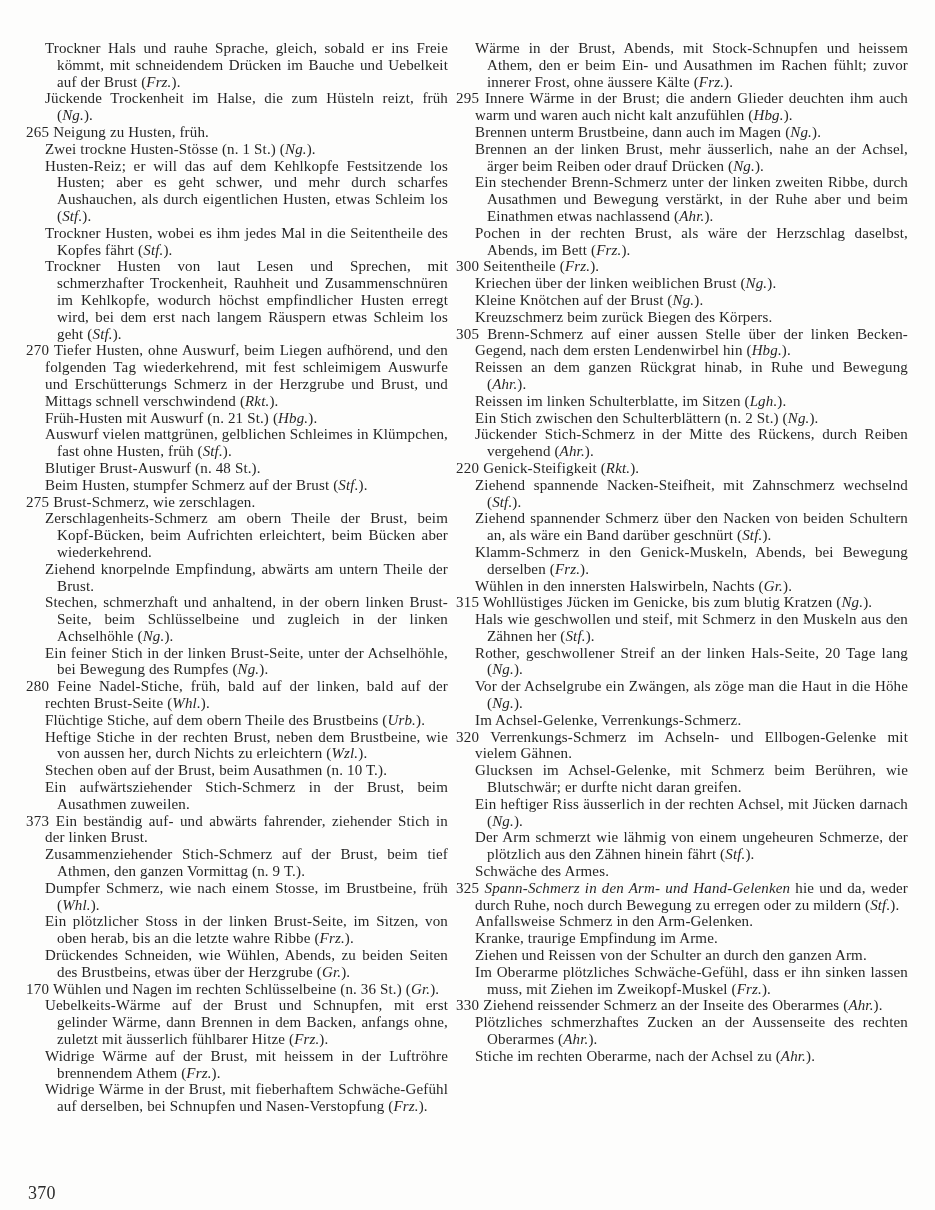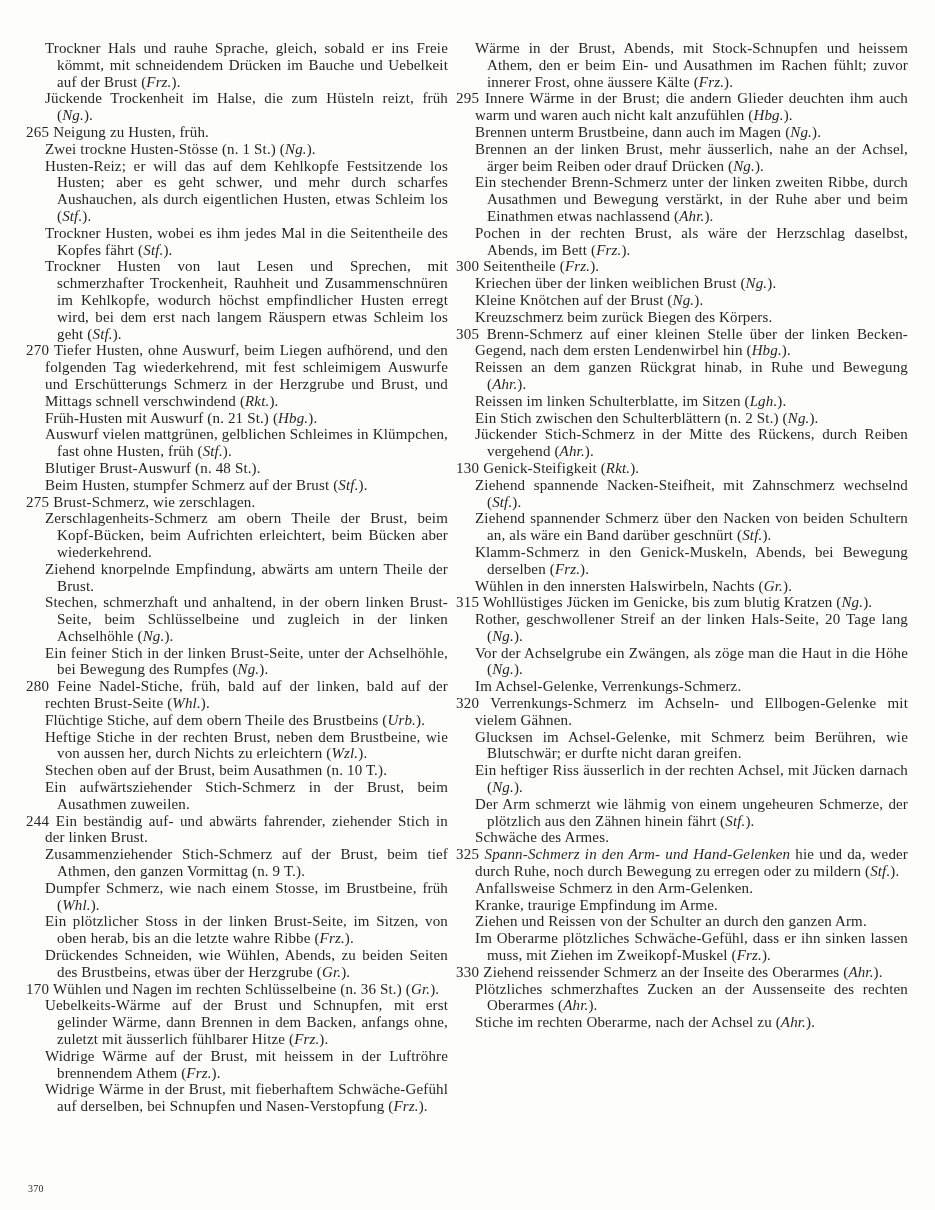--- a/index.html
+++ b/index.html
@@ -31,21 +31,21 @@
   p.entry { margin: 0; }
   
   p.plain    { padding-left: 31px; text-indent: -12px; }
   
   p.numbered { padding-left: 19px; text-indent: -19px; }
   p.numbered .num { letter-spacing: 0.3px; }
   em { font-style: italic; }
   .page-number {
     position: absolute;
     left: 28px; top: 1183px;
-    font-size: 10px;
+    font-size: 18px;
     letter-spacing: 0.3px;
     color: #2b2b2b;
   }
 </style>
 </head>
 <body>
 
 <div class="page">
   <div class="columns">
     <div class="col col-left">
@@ -64,52 +64,53 @@
         <p class="entry numbered"><span class="num">275</span> <span>Brust-Schmerz, wie zerschlagen.</span></p>
         <p class="entry plain"><span>Zerschlagenheits-Schmerz am obern Theile der Brust, beim Kopf-Bücken, beim Aufrichten erleichtert, beim Bücken aber wiederkehrend.</span></p>
         <p class="entry plain"><span>Ziehend knorpelnde Empfindung, abwärts am untern Theile der Brust.</span></p>
         <p class="entry plain"><span>Stechen, schmerzhaft und anhaltend, in der obern linken Brust-Seite, beim Schlüsselbeine und zugleich in der linken Achselhöhle (</span><em>Ng.</em><span>).</span></p>
         <p class="entry plain"><span>Ein feiner Stich in der linken Brust-Seite, unter der Achselhöhle, bei Bewegung des Rumpfes (</span><em>Ng.</em><span>).</span></p>
         <p class="entry numbered"><span class="num">280</span> <span>Feine Nadel-Stiche, früh, bald auf der linken, bald auf der rechten Brust-Seite (</span><em>Whl.</em><span>).</span></p>
         <p class="entry plain"><span>Flüchtige Stiche, auf dem obern Theile des Brustbeins (</span><em>Urb.</em><span>).</span></p>
         <p class="entry plain"><span>Heftige Stiche in der rechten Brust, neben dem Brustbeine, wie von aussen her, durch Nichts zu erleichtern (</span><em>Wzl.</em><span>).</span></p>
         <p class="entry plain"><span>Stechen oben auf der Brust, beim Ausathmen (n. 10 T.).</span></p>
         <p class="entry plain"><span>Ein aufwärtsziehender Stich-Schmerz in der Brust, beim Ausathmen zuweilen.</span></p>
-        <p class="entry numbered"><span class="num">244</span> <span>Ein beständig auf- und abwärts fahrender, ziehender Stich in der linken Brust.</span></p>
+        <p class="entry numbered"><span class="num">373</span> <span>Ein beständig auf- und abwärts fahrender, ziehender Stich in der linken Brust.</span></p>
         <p class="entry plain"><span>Zusammenziehender Stich-Schmerz auf der Brust, beim tief Athmen, den ganzen Vormittag (n. 9 T.).</span></p>
         <p class="entry plain"><span>Dumpfer Schmerz, wie nach einem Stosse, im Brustbeine, früh (</span><em>Whl.</em><span>).</span></p>
         <p class="entry plain"><span>Ein plötzlicher Stoss in der linken Brust-Seite, im Sitzen, von oben herab, bis an die letzte wahre Ribbe (</span><em>Frz.</em><span>).</span></p>
         <p class="entry plain"><span>Drückendes Schneiden, wie Wühlen, Abends, zu beiden Seiten des Brustbeins, etwas über der Herzgrube (</span><em>Gr.</em><span>).</span></p>
         <p class="entry numbered"><span class="num">170</span> <span>Wühlen und Nagen im rechten Schlüsselbeine (n. 36 St.) (</span><em>Gr.</em><span>).</span></p>
         <p class="entry plain"><span>Uebelkeits-Wärme auf der Brust und Schnupfen, mit erst gelinder Wärme, dann Brennen in dem Backen, anfangs ohne, zuletzt mit äusserlich fühlbarer Hitze (</span><em>Frz.</em><span>).</span></p>
         <p class="entry plain"><span>Widrige Wärme auf der Brust, mit heissem in der Luftröhre brennendem Athem (</span><em>Frz.</em><span>).</span></p>
         <p class="entry plain"><span>Widrige Wärme in der Brust, mit fieberhaftem Schwäche-Gefühl auf derselben, bei Schnupfen und Nasen-Verstopfung (</span><em>Frz.</em><span>).</span></p>
       </div>
     <div class="col col-right">
         <p class="entry plain"><span>Wärme in der Brust, Abends, mit Stock-Schnupfen und heissem Athem, den er beim Ein- und Ausathmen im Rachen fühlt; zuvor innerer Frost, ohne äussere Kälte (</span><em>Frz.</em><span>).</span></p>
         <p class="entry numbered"><span class="num">295</span> <span>Innere Wärme in der Brust; die andern Glieder deuchten ihm auch warm und waren auch nicht kalt anzufühlen (</span><em>Hbg.</em><span>).</span></p>
         <p class="entry plain"><span>Brennen unterm Brustbeine, dann auch im Magen (</span><em>Ng.</em><span>).</span></p>
         <p class="entry plain"><span>Brennen an der linken Brust, mehr äusserlich, nahe an der Achsel, ärger beim Reiben oder drauf Drücken (</span><em>Ng.</em><span>).</span></p>
         <p class="entry plain"><span>Ein stechender Brenn-Schmerz unter der linken zweiten Ribbe, durch Ausathmen und Bewegung verstärkt, in der Ruhe aber und beim Einathmen etwas nachlassend (</span><em>Ahr.</em><span>).</span></p>
         <p class="entry plain"><span>Pochen in der rechten Brust, als wäre der Herzschlag daselbst, Abends, im Bett (</span><em>Frz.</em><span>).</span></p>
         <p class="entry numbered"><span class="num">300</span> <span>Seitentheile (</span><em>Frz.</em><span>).</span></p>
         <p class="entry plain"><span>Kriechen über der linken weiblichen Brust (</span><em>Ng.</em><span>).</span></p>
         <p class="entry plain"><span>Kleine Knötchen auf der Brust (</span><em>Ng.</em><span>).</span></p>
         <p class="entry plain"><span>Kreuzschmerz beim zurück Biegen des Körpers.</span></p>
-        <p class="entry numbered"><span class="num">305</span> <span>Brenn-Schmerz auf einer kleinen Stelle über der linken Becken-Gegend, nach dem ersten Lendenwirbel hin (</span><em>Hbg.</em><span>).</span></p>
+        <p class="entry numbered"><span class="num">305</span> <span>Brenn-Schmerz auf einer aussen Stelle über der linken Becken-Gegend, nach dem ersten Lendenwirbel hin (</span><em>Hbg.</em><span>).</span></p>
         <p class="entry plain"><span>Reissen an dem ganzen Rückgrat hinab, in Ruhe und Bewegung (</span><em>Ahr.</em><span>).</span></p>
         <p class="entry plain"><span>Reissen im linken Schulterblatte, im Sitzen (</span><em>Lgh.</em><span>).</span></p>
         <p class="entry plain"><span>Ein Stich zwischen den Schulterblättern (n. 2 St.) (</span><em>Ng.</em><span>).</span></p>
         <p class="entry plain"><span>Jückender Stich-Schmerz in der Mitte des Rückens, durch Reiben vergehend (</span><em>Ahr.</em><span>).</span></p>
-        <p class="entry numbered"><span class="num">130</span> <span>Genick-Steifigkeit (</span><em>Rkt.</em><span>).</span></p>
+        <p class="entry numbered"><span class="num">220</span> <span>Genick-Steifigkeit (</span><em>Rkt.</em><span>).</span></p>
         <p class="entry plain"><span>Ziehend spannende Nacken-Steifheit, mit Zahnschmerz wechselnd (</span><em>Stf.</em><span>).</span></p>
         <p class="entry plain"><span>Ziehend spannender Schmerz über den Nacken von beiden Schultern an, als wäre ein Band darüber geschnürt (</span><em>Stf.</em><span>).</span></p>
         <p class="entry plain"><span>Klamm-Schmerz in den Genick-Muskeln, Abends, bei Bewegung derselben (</span><em>Frz.</em><span>).</span></p>
         <p class="entry plain"><span>Wühlen in den innersten Halswirbeln, Nachts (</span><em>Gr.</em><span>).</span></p>
         <p class="entry numbered"><span class="num">315</span> <span>Wohllüstiges Jücken im Genicke, bis zum blutig Kratzen (</span><em>Ng.</em><span>).</span></p>
+        <p class="entry plain"><span>Hals wie geschwollen und steif, mit Schmerz in den Muskeln aus den Zähnen her (</span><em>Stf.</em><span>).</span></p>
         <p class="entry plain"><span>Rother, geschwollener Streif an der linken Hals-Seite, 20 Tage lang (</span><em>Ng.</em><span>).</span></p>
         <p class="entry plain"><span>Vor der Achselgrube ein Zwängen, als zöge man die Haut in die Höhe (</span><em>Ng.</em><span>).</span></p>
         <p class="entry plain"><span>Im Achsel-Gelenke, Verrenkungs-Schmerz.</span></p>
         <p class="entry numbered"><span class="num">320</span> <span>Verrenkungs-Schmerz im Achseln- und Ellbogen-Gelenke mit vielem Gähnen.</span></p>
         <p class="entry plain"><span>Glucksen im Achsel-Gelenke, mit Schmerz beim Berühren, wie Blutschwär; er durfte nicht daran greifen.</span></p>
         <p class="entry plain"><span>Ein heftiger Riss äusserlich in der rechten Achsel, mit Jücken darnach (</span><em>Ng.</em><span>).</span></p>
         <p class="entry plain"><span>Der Arm schmerzt wie lähmig von einem ungeheuren Schmerze, der plötzlich aus den Zähnen hinein fährt (</span><em>Stf.</em><span>).</span></p>
         <p class="entry plain"><span>Schwäche des Armes.</span></p>
         <p class="entry numbered"><span class="num">325</span> <em>Spann-Schmerz in den Arm- und Hand-Gelenken</em><span> hie und da, weder durch Ruhe, noch durch Bewegung zu erregen oder zu mildern (</span><em>Stf.</em><span>).</span></p>
         <p class="entry plain"><span>Anfallsweise Schmerz in den Arm-Gelenken.</span></p>

